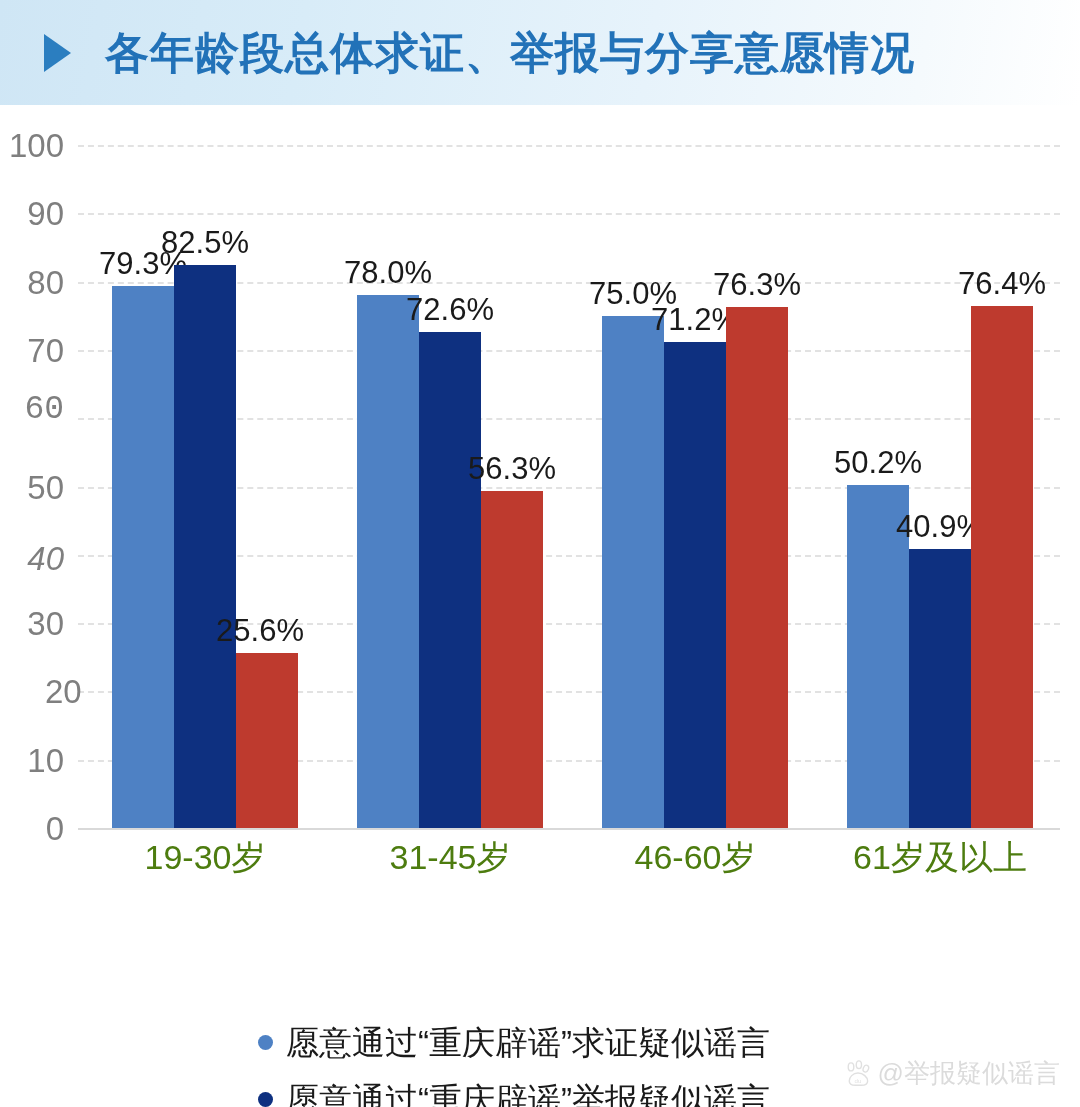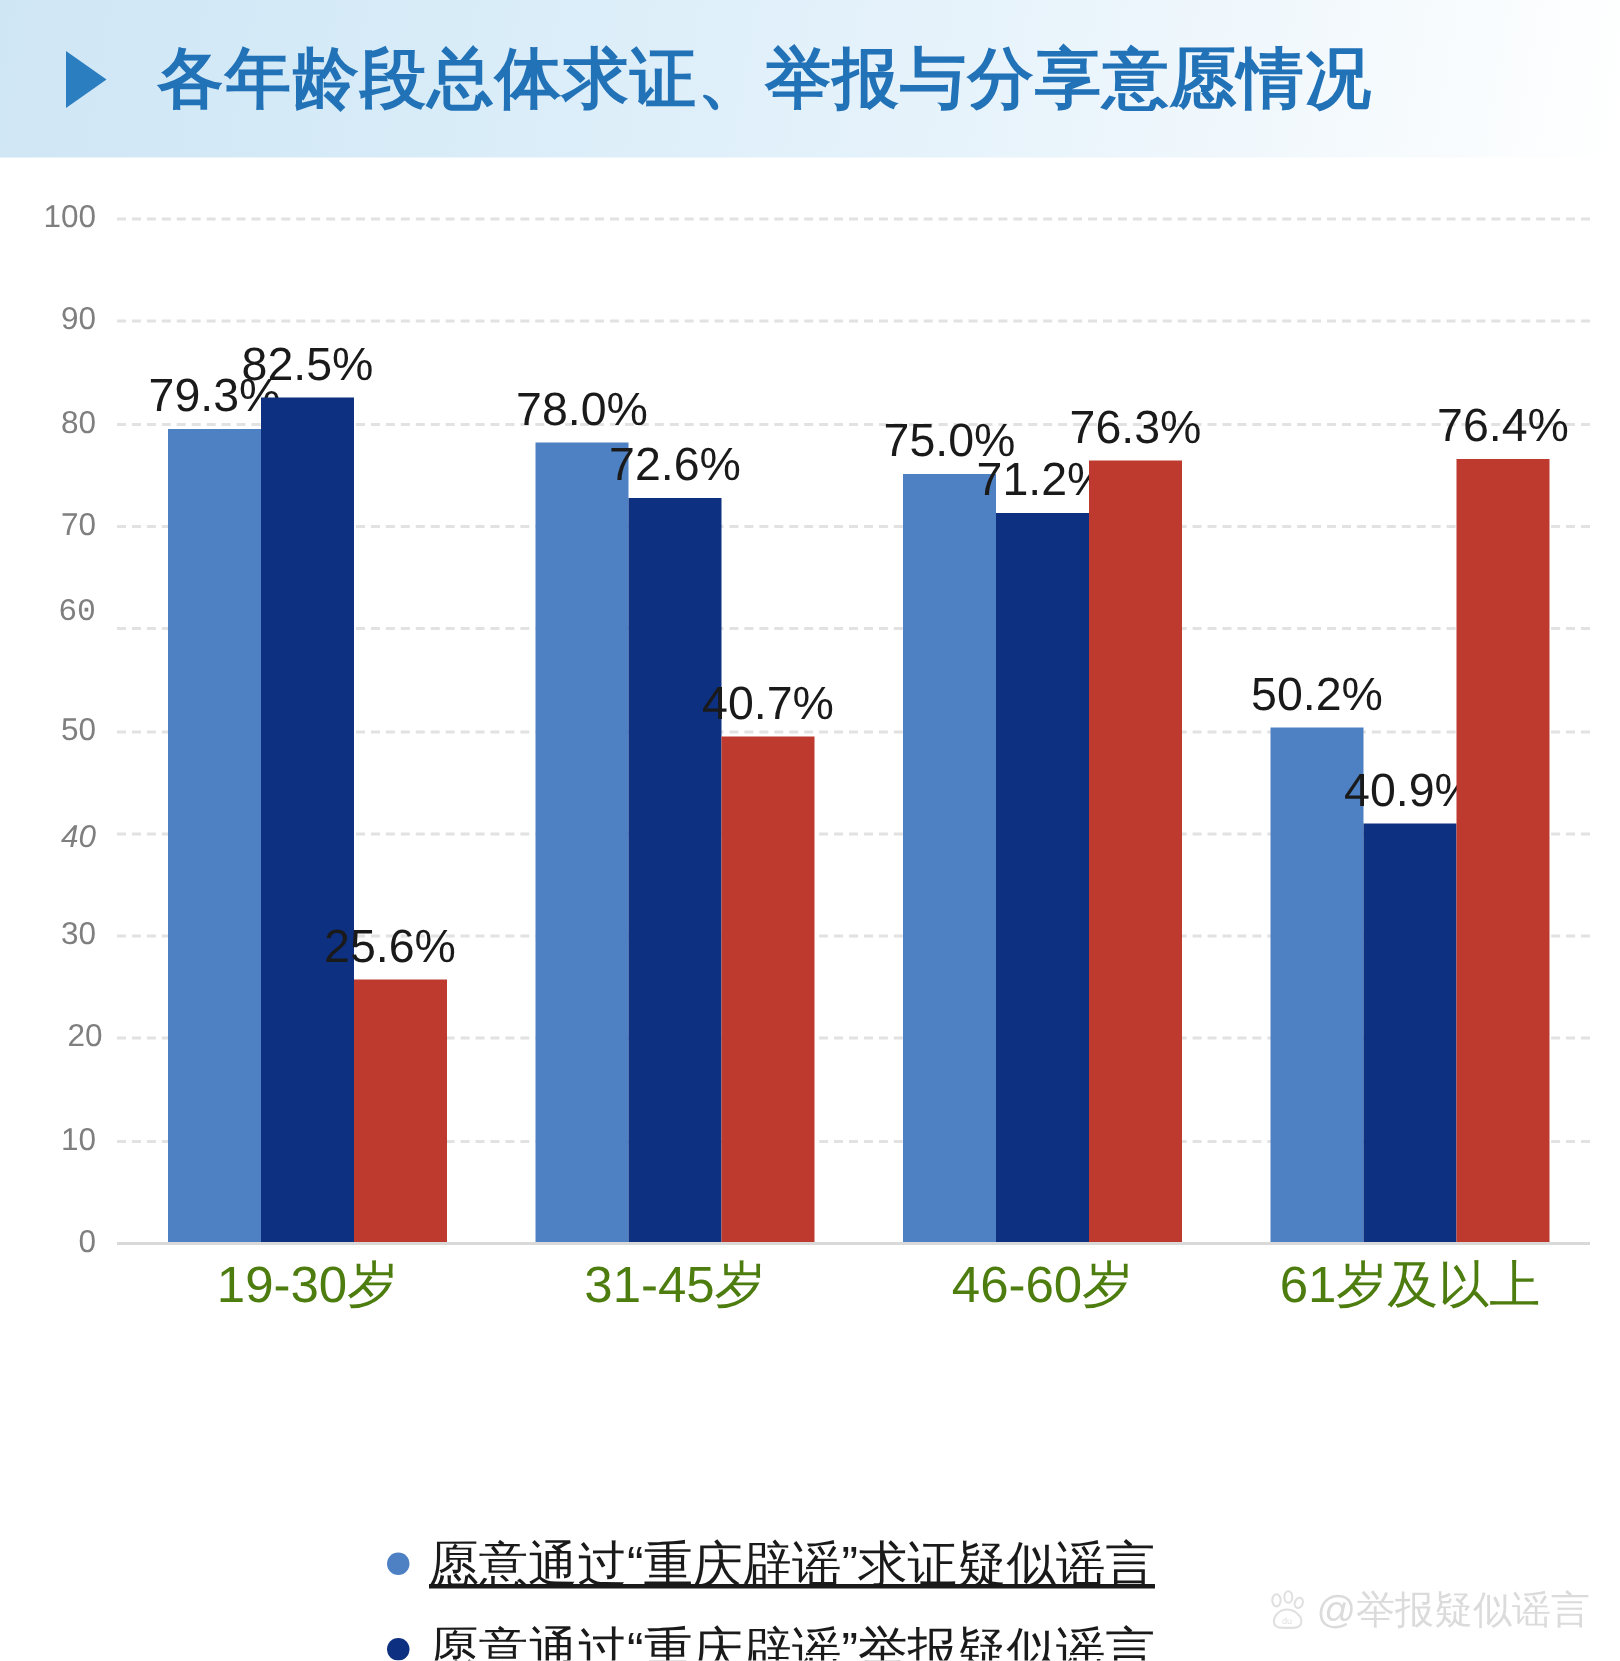--- a/index.html
+++ b/index.html
@@ -65,21 +65,21 @@
   }
   .gridline.baseline {
     border-top: 2px solid #d9d9d9;
   }
 
   .ytick {
     position: absolute;
     right: 1016px;            
     width: 64px;
     text-align: right;
-    font-size: 21px;
+    font-size: 33px;
     color: #7f7f7f;
     line-height: 1;
     transform: translateY(-50%);
     white-space: nowrap;
   }
 
   .bar {
     position: absolute;
     bottom: 0;
   }
@@ -119,21 +119,20 @@
     width: 15px; height: 15px;
     border-radius: 50%;
     flex: 0 0 auto;
   }
   .legend-text {
     margin-left: 13px;
     font-size: 33px;
     color: #1a1a1a;
     line-height: 1;
     white-space: nowrap;
-    text-decoration: underline;
   }
 
   
   .watermark {
     position: absolute;
     right: 20px; bottom: 20px;
     display: flex;
     align-items: center;
     opacity: 0.30;
   }
@@ -173,21 +172,21 @@
         <div class="bar-label" style="left: 65px; top: 103.381px;">79.3%</div>
         <div class="bar" style="left: 96px; width: 62px; height: 563.475px; background: rgb(14, 48, 128);"></div>
         <div class="bar-label" style="left: 127px; top: 81.525px;">82.5%</div>
         <div class="bar" style="left: 158px; width: 62px; height: 174.848px; background: rgb(190, 58, 46);"></div>
         <div class="bar-label" style="left: 182px; top: 470.152px;">25.6%</div>
         <div class="bar" style="left: 279px; width: 62px; height: 532.74px; background: rgb(78, 129, 196);"></div>
         <div class="bar-label" style="left: 310px; top: 112.26px;">78.0%</div>
         <div class="bar" style="left: 341px; width: 62px; height: 495.858px; background: rgb(14, 48, 128);"></div>
         <div class="bar-label" style="left: 372px; top: 149.142px;">72.6%</div>
         <div class="bar" style="left: 403px; width: 62px; height: 337.402px; background: rgb(190, 58, 46);"></div>
-        <div class="bar-label" style="left: 434px; top: 307.598px;">40.7%</div>
+        <div class="bar-label" style="left: 434px; top: 307.598px;">56.3%</div>
         <div class="bar" style="left: 524px; width: 62px; height: 512.25px; background: rgb(78, 129, 196);"></div>
         <div class="bar-label" style="left: 555px; top: 132.75px;">75.0%</div>
         <div class="bar" style="left: 586px; width: 62px; height: 486.296px; background: rgb(14, 48, 128);"></div>
         <div class="bar-label" style="left: 617px; top: 158.704px;">71.2%</div>
         <div class="bar" style="left: 648px; width: 62px; height: 521.129px; background: rgb(190, 58, 46);"></div>
         <div class="bar-label" style="left: 679px; top: 123.871px;">76.3%</div>
         <div class="bar" style="left: 769px; width: 62px; height: 342.866px; background: rgb(78, 129, 196);"></div>
         <div class="bar-label" style="left: 800px; top: 302.134px;">50.2%</div>
         <div class="bar" style="left: 831px; width: 62px; height: 279.347px; background: rgb(14, 48, 128);"></div>
         <div class="bar-label" style="left: 862px; top: 365.653px;">40.9%</div>

